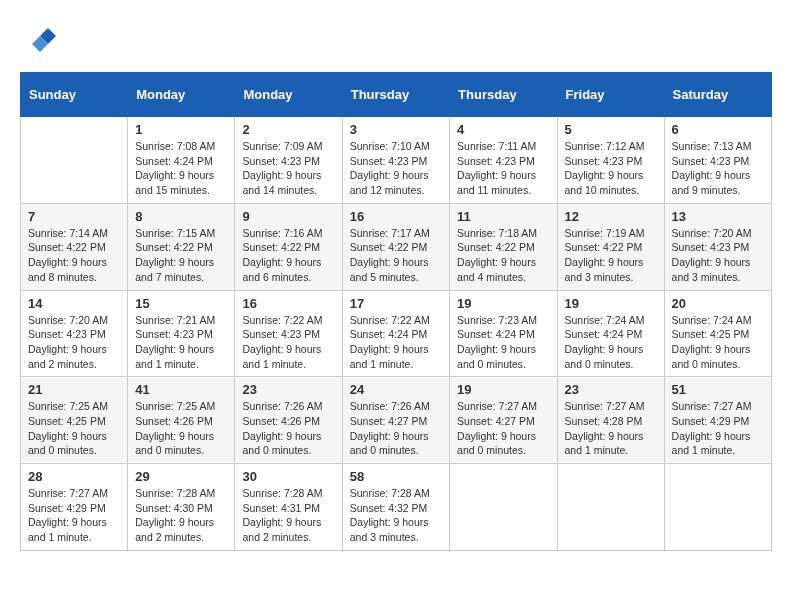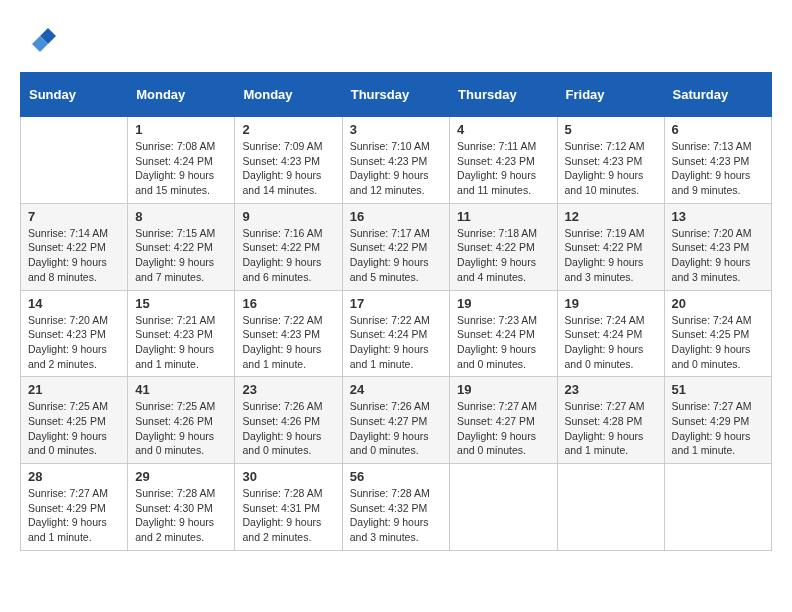--- a/index.html
+++ b/index.html
@@ -245,21 +245,21 @@
         </td>
         <td>
           <span class="day-number">29</span>
           <div class="day-info">Sunrise: 7:28 AM<br>Sunset: 4:30 PM<br>Daylight: 9 hours and 2 minutes.</div>
         </td>
         <td>
           <span class="day-number">30</span>
           <div class="day-info">Sunrise: 7:28 AM<br>Sunset: 4:31 PM<br>Daylight: 9 hours and 2 minutes.</div>
         </td>
         <td>
-          <span class="day-number">56</span>
+          <span class="day-number">58</span>
           <div class="day-info">Sunrise: 7:28 AM<br>Sunset: 4:32 PM<br>Daylight: 9 hours and 3 minutes.</div>
         </td>
         <td class="empty-cell"></td>
         <td class="empty-cell"></td>
         <td class="empty-cell"></td>
       </tr>
     </tbody>
 </table>
 
 </body></html>

